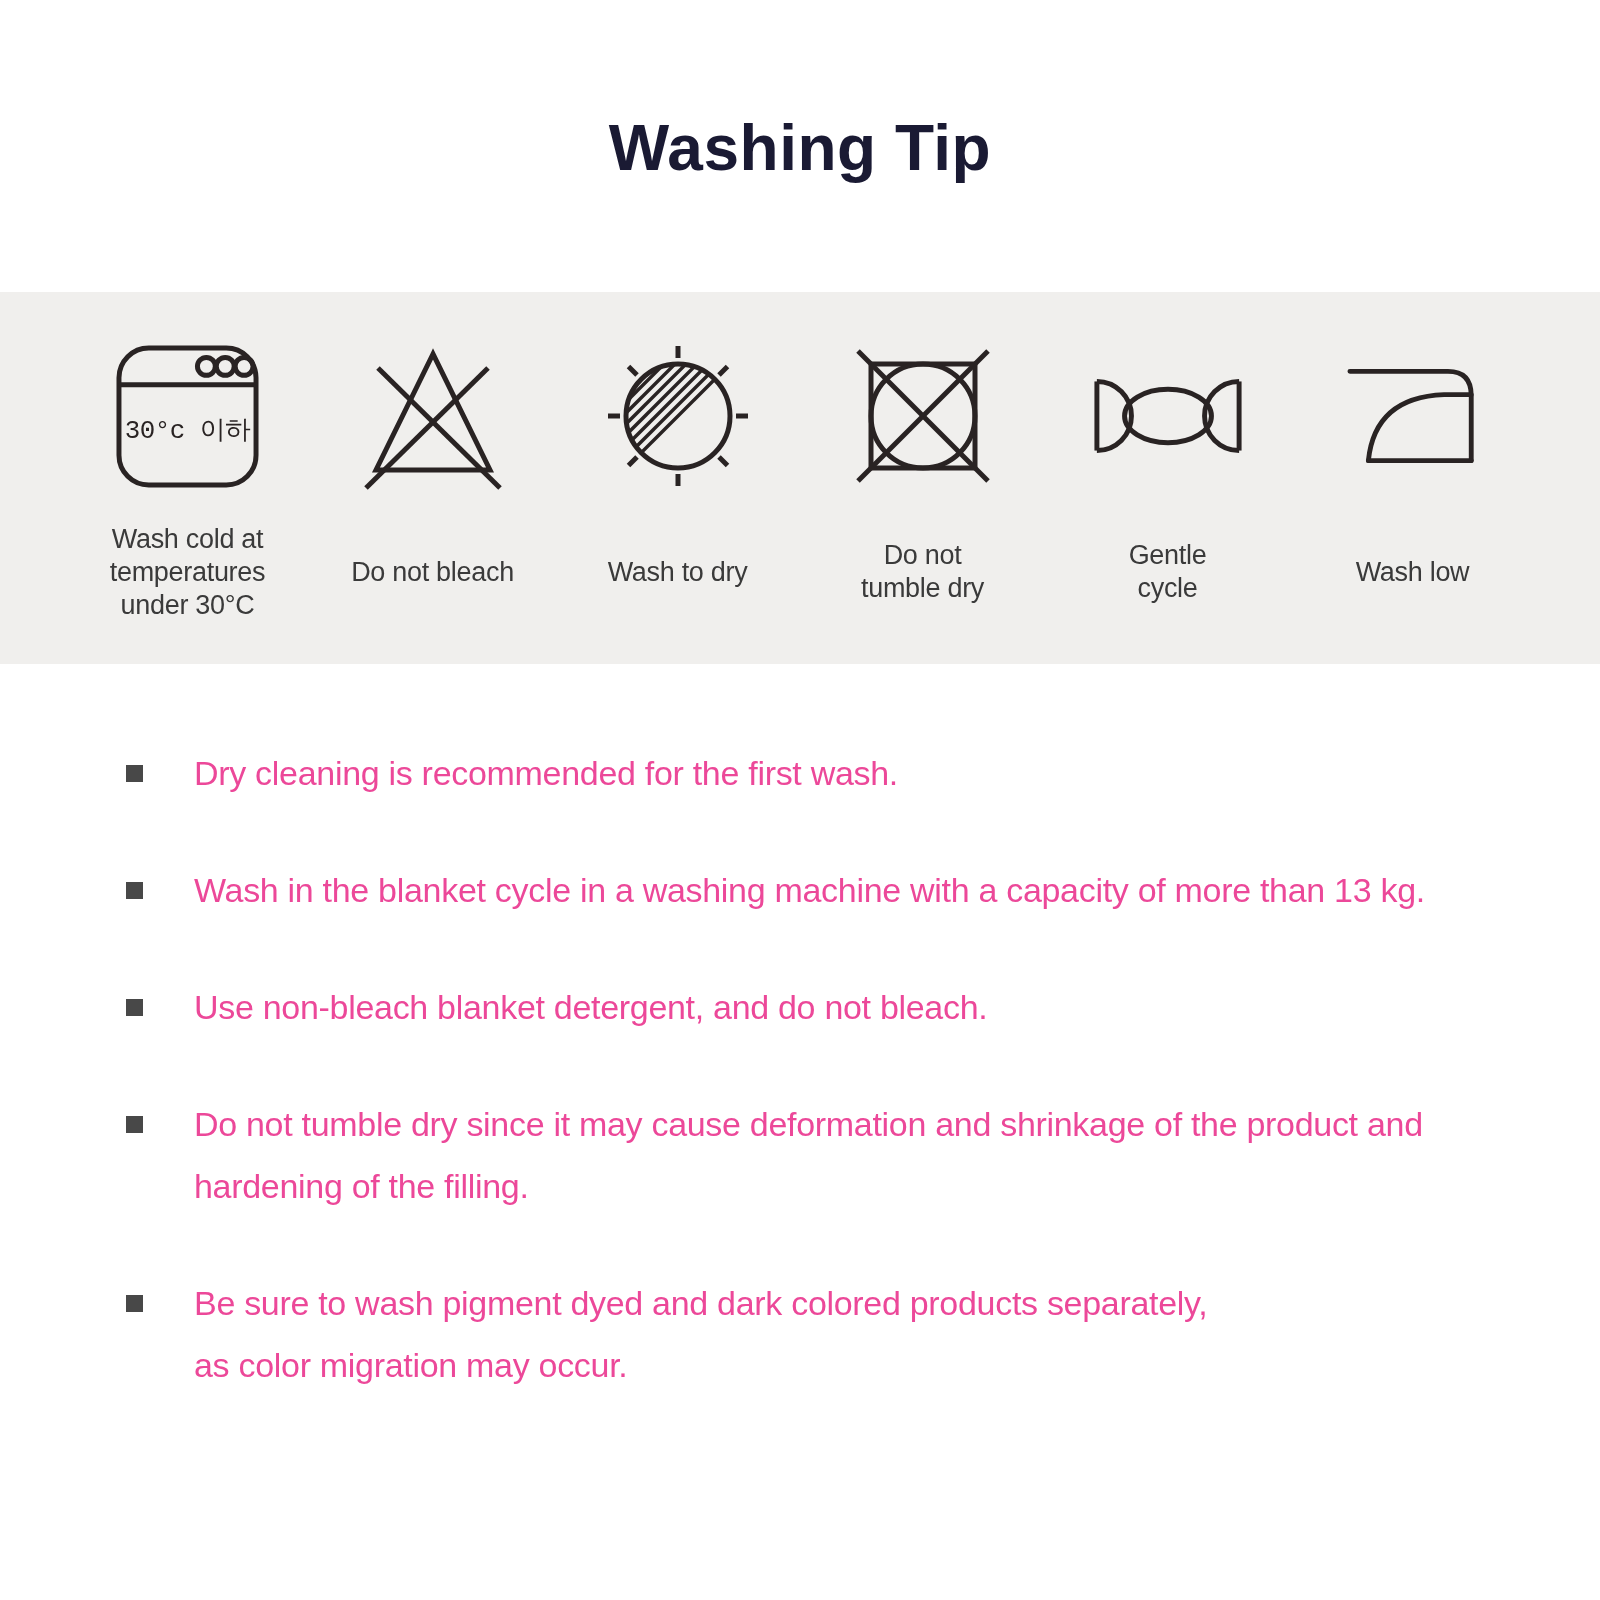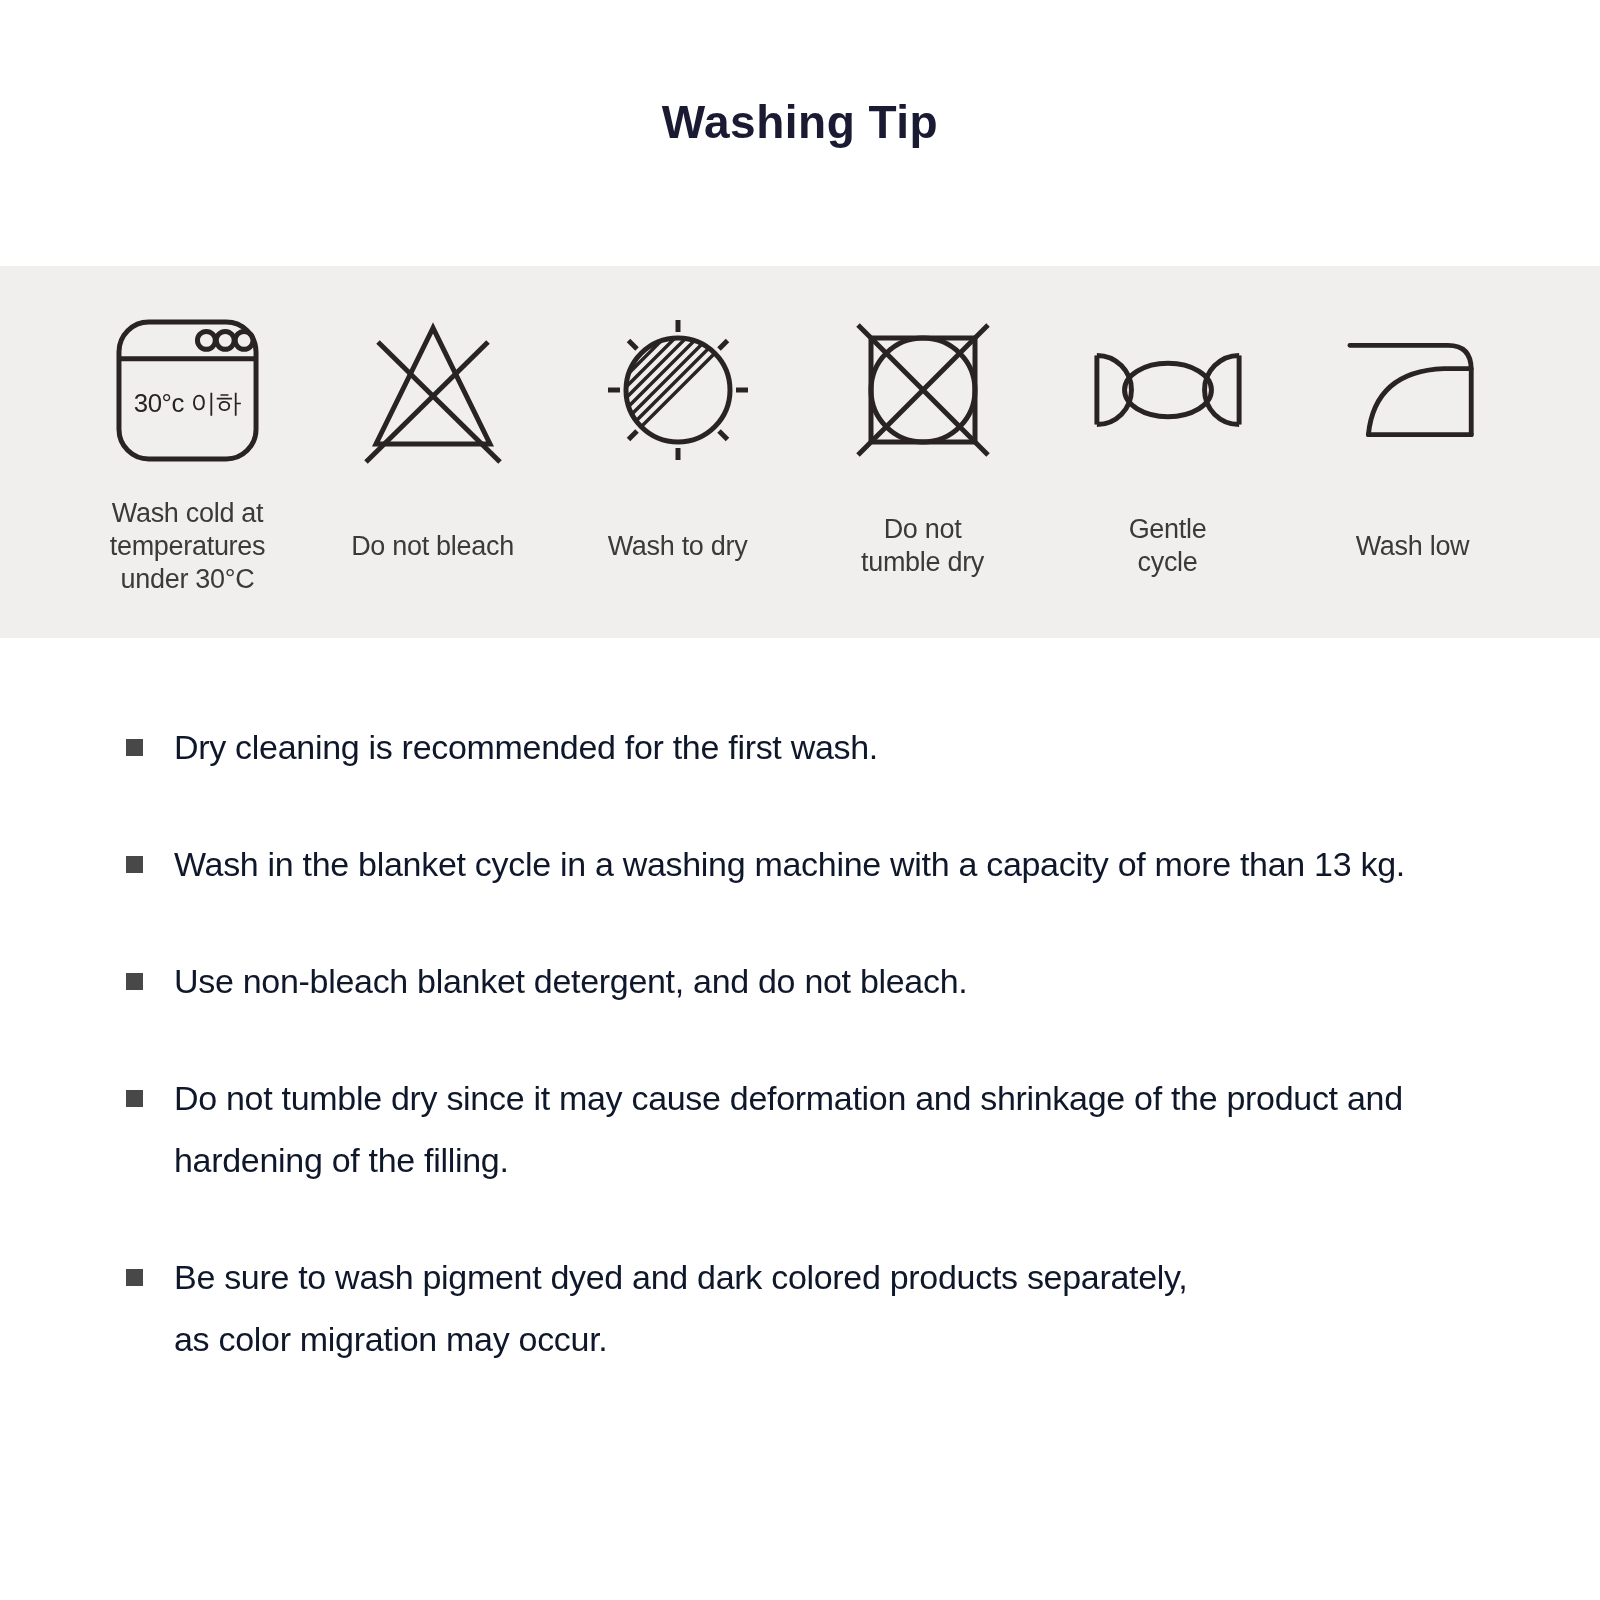--- a/index.html
+++ b/index.html
@@ -8,22 +8,22 @@
     height: 1600px;
     background: #ffffff;
     font-family: "Liberation Sans", "DejaVu Sans", sans-serif;
     overflow: hidden;
   }
   .page { width: 1600px; height: 1600px; }
 
   
   h1.page-title {
     margin: 0;
-    padding-top: 78px;
-    font-size: 46px;
+    padding-top: 104px;
+    font-size: 64px;
     line-height: 88px;
     font-weight: 700;
     text-align: center;
     color: #1a1a33;
     letter-spacing: 0.5px;
   }
 
   
   .symbol-band {
     margin-top: 100px;
@@ -37,20 +37,21 @@
     flex: 1 1 0;
     display: flex;
     flex-direction: column;
     align-items: center;
   }
   .icon-box {
     height: 156px;
     display: flex;
     align-items: center;
     justify-content: flex-end;
+    font-family: Liberation Mono, monospace;
   }
   .icon-box svg { display: block; }
   .symbol-label {
     margin-top: 28px;
     height: 100px;
     display: flex;
     align-items: center;
     text-align: center;
     white-space: pre-line;
     font-size: 27px;
@@ -76,22 +77,23 @@
     list-style: none;
     margin: 78px 0 0 0;
     padding: 0 120px 0 126px;
   }
   ul.tips li {
     display: flex;
     align-items: flex-start;
     margin-bottom: 55px;
     font-size: 34px;
     line-height: 62px;
-    color: #0f172a;
+    color: #ec4899;
     letter-spacing: -0.3px;
+    gap: 20px;
   }
   .bullet {
     flex: none;
     width: 17px;
     height: 17px;
     background: #484848;
     margin: 23px 31px 0 0;
   }
   .tip-text { white-space: pre-line; }
 </style>

